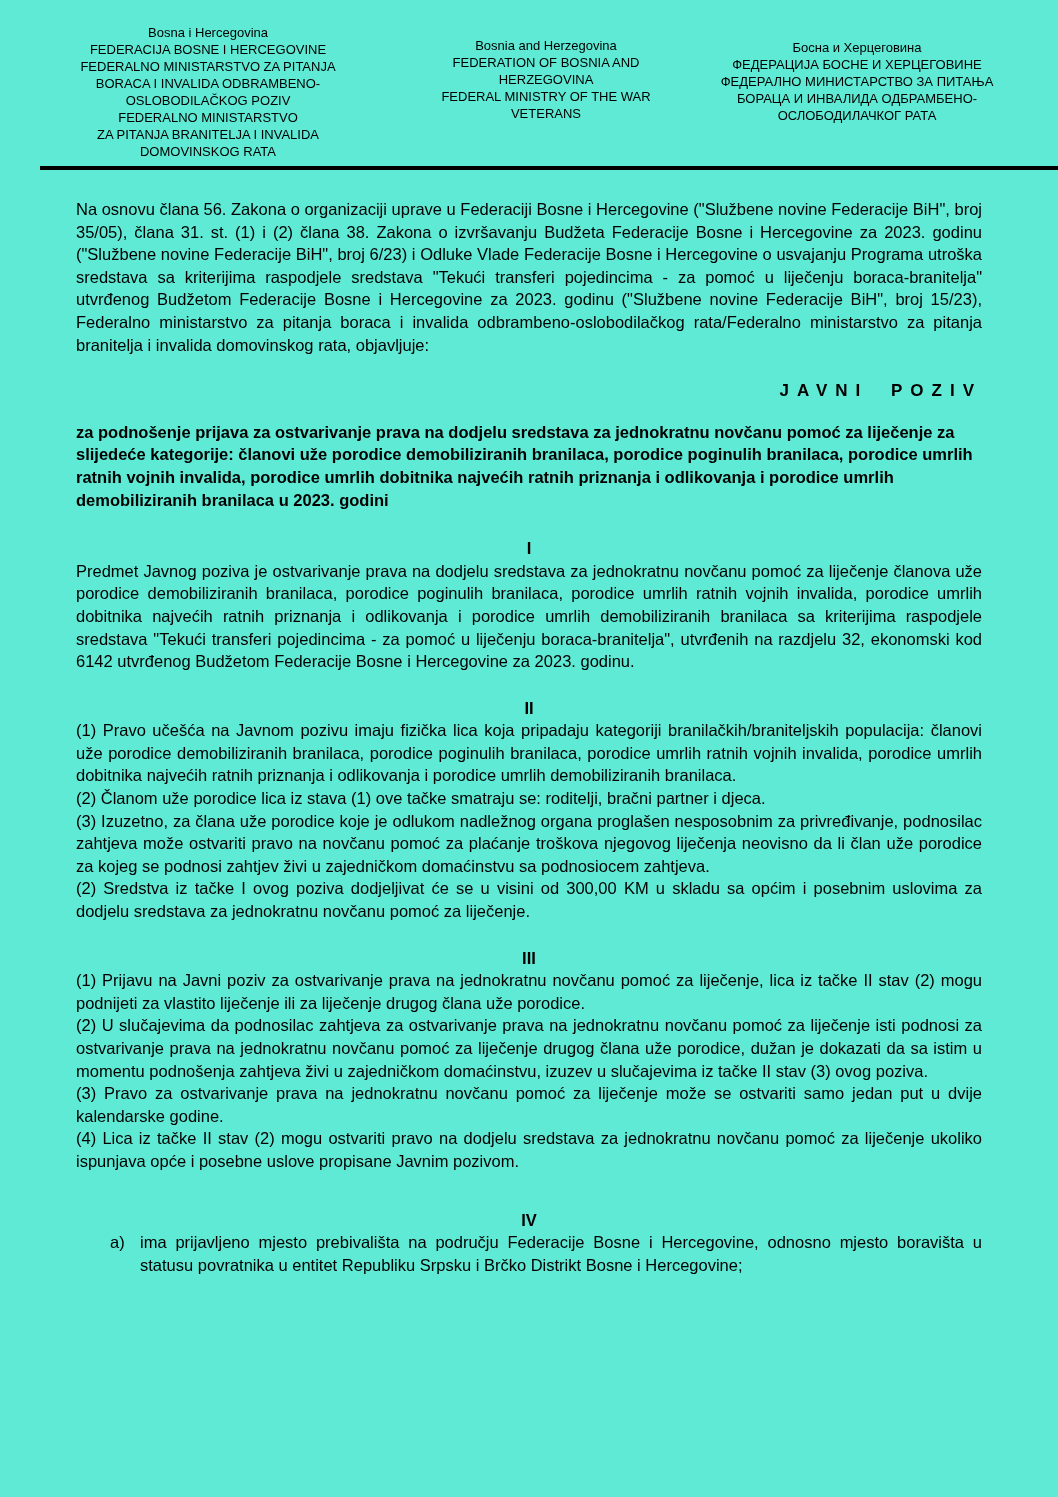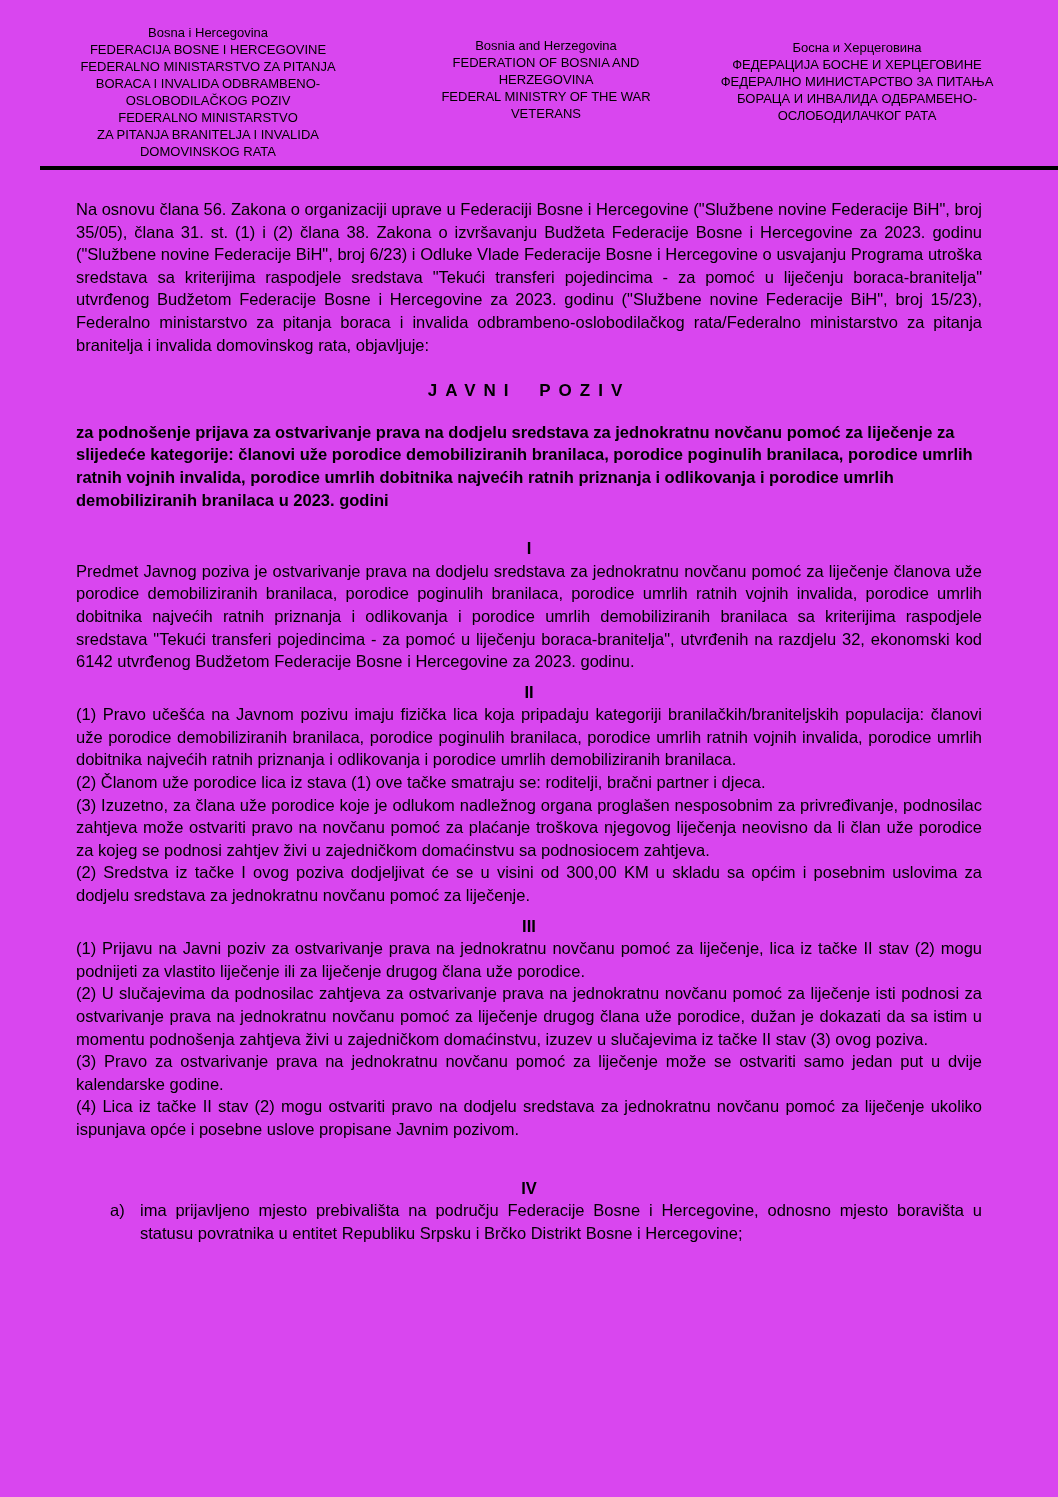--- a/index.html
+++ b/index.html
@@ -1,19 +1,19 @@
 <!DOCTYPE html>
 <html><head>
 <meta charset="utf-8">
 <style>
   html, body { margin: 0; padding: 0; background: #ffffff; }
   .page {
     width: 1058px;
     height: 1497px;
-    background: #d946ef;
+    background: #5eead4;
     color: #000000;
     font-family: "Liberation Sans", sans-serif;
     overflow: hidden;
     box-sizing: border-box;
     position: relative;
   }
   
   .letterhead {
     display: flex;
     padding: 24px 40px 0 62px;
@@ -38,32 +38,32 @@
     padding: 0 76px;
     font-size: 16.5px;
     line-height: 22.6px;
   }
   .intro {
     margin: 28px 0 0 0;
     text-align: justify;
   }
   .doc-title {
     margin: 24px 0 0 0;
-    text-align: center;
+    text-align: right;
     font-size: 17px;
     font-weight: bold;
     letter-spacing: 8px;
     word-spacing: 10px;
   }
   .doc-subtitle {
     margin: 18px 0 0 0;
     text-align: left;
     font-weight: bold;
   }
-  .sec { margin-top: 8px; }
+  .sec { margin-top: 24px; }
   .sec-first { margin-top: 26px; }
   .sec-last  { margin-top: 36px; }
   .sec-num {
     margin: 0;
     text-align: center;
     font-size: 16.5px;
     line-height: 22.6px;
     font-weight: bold;
   }
   .para {

